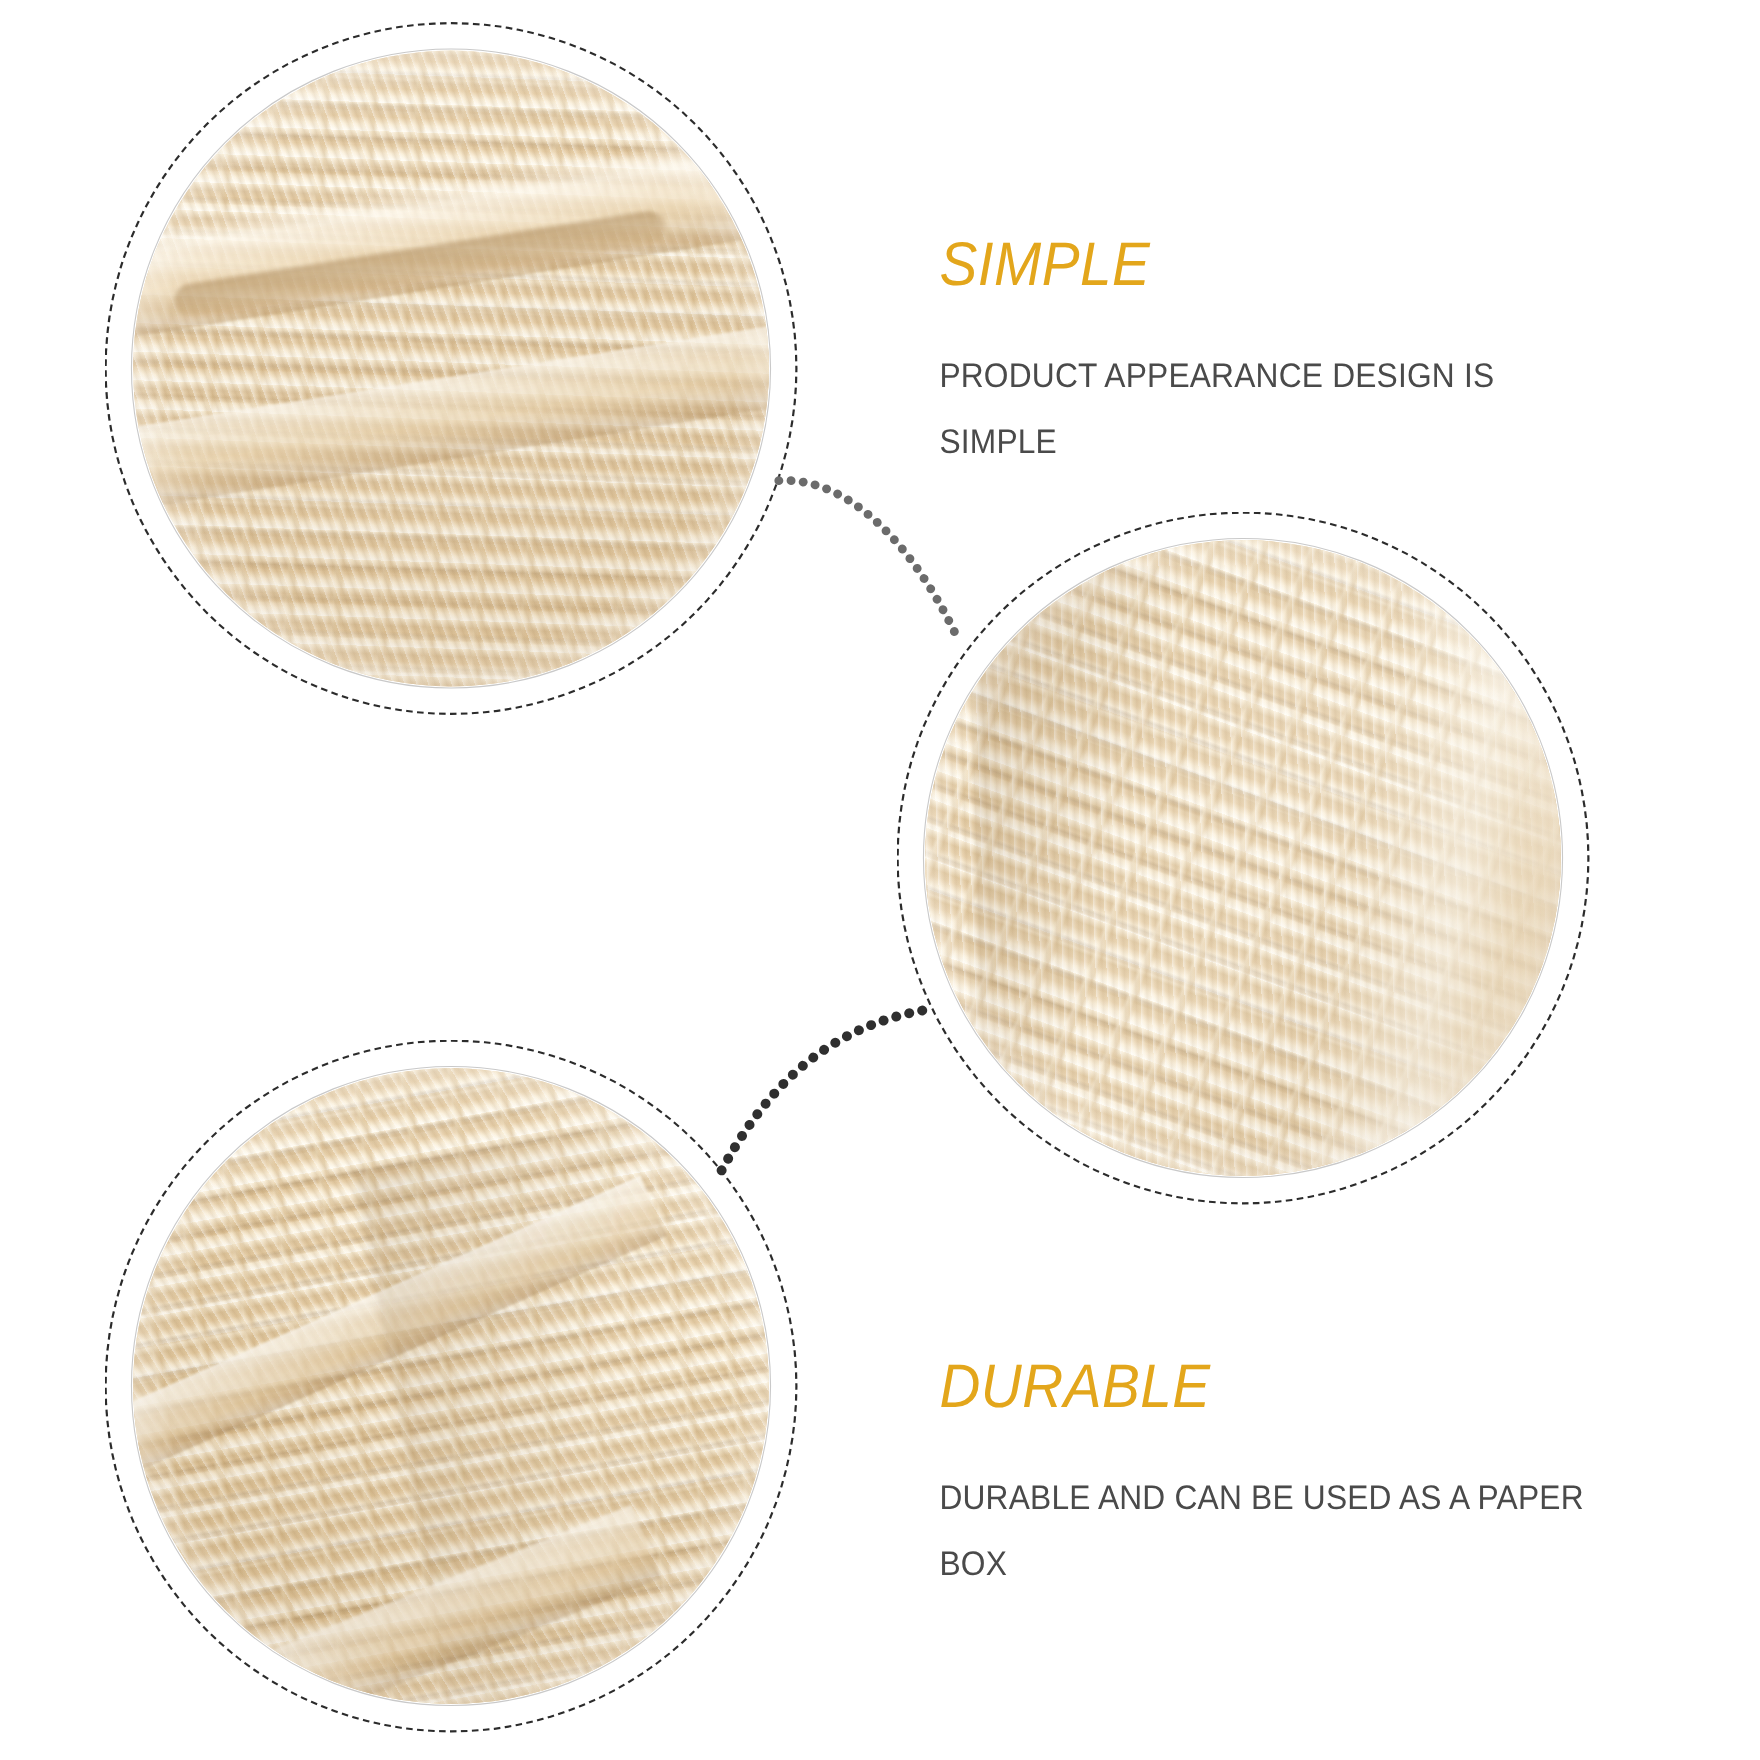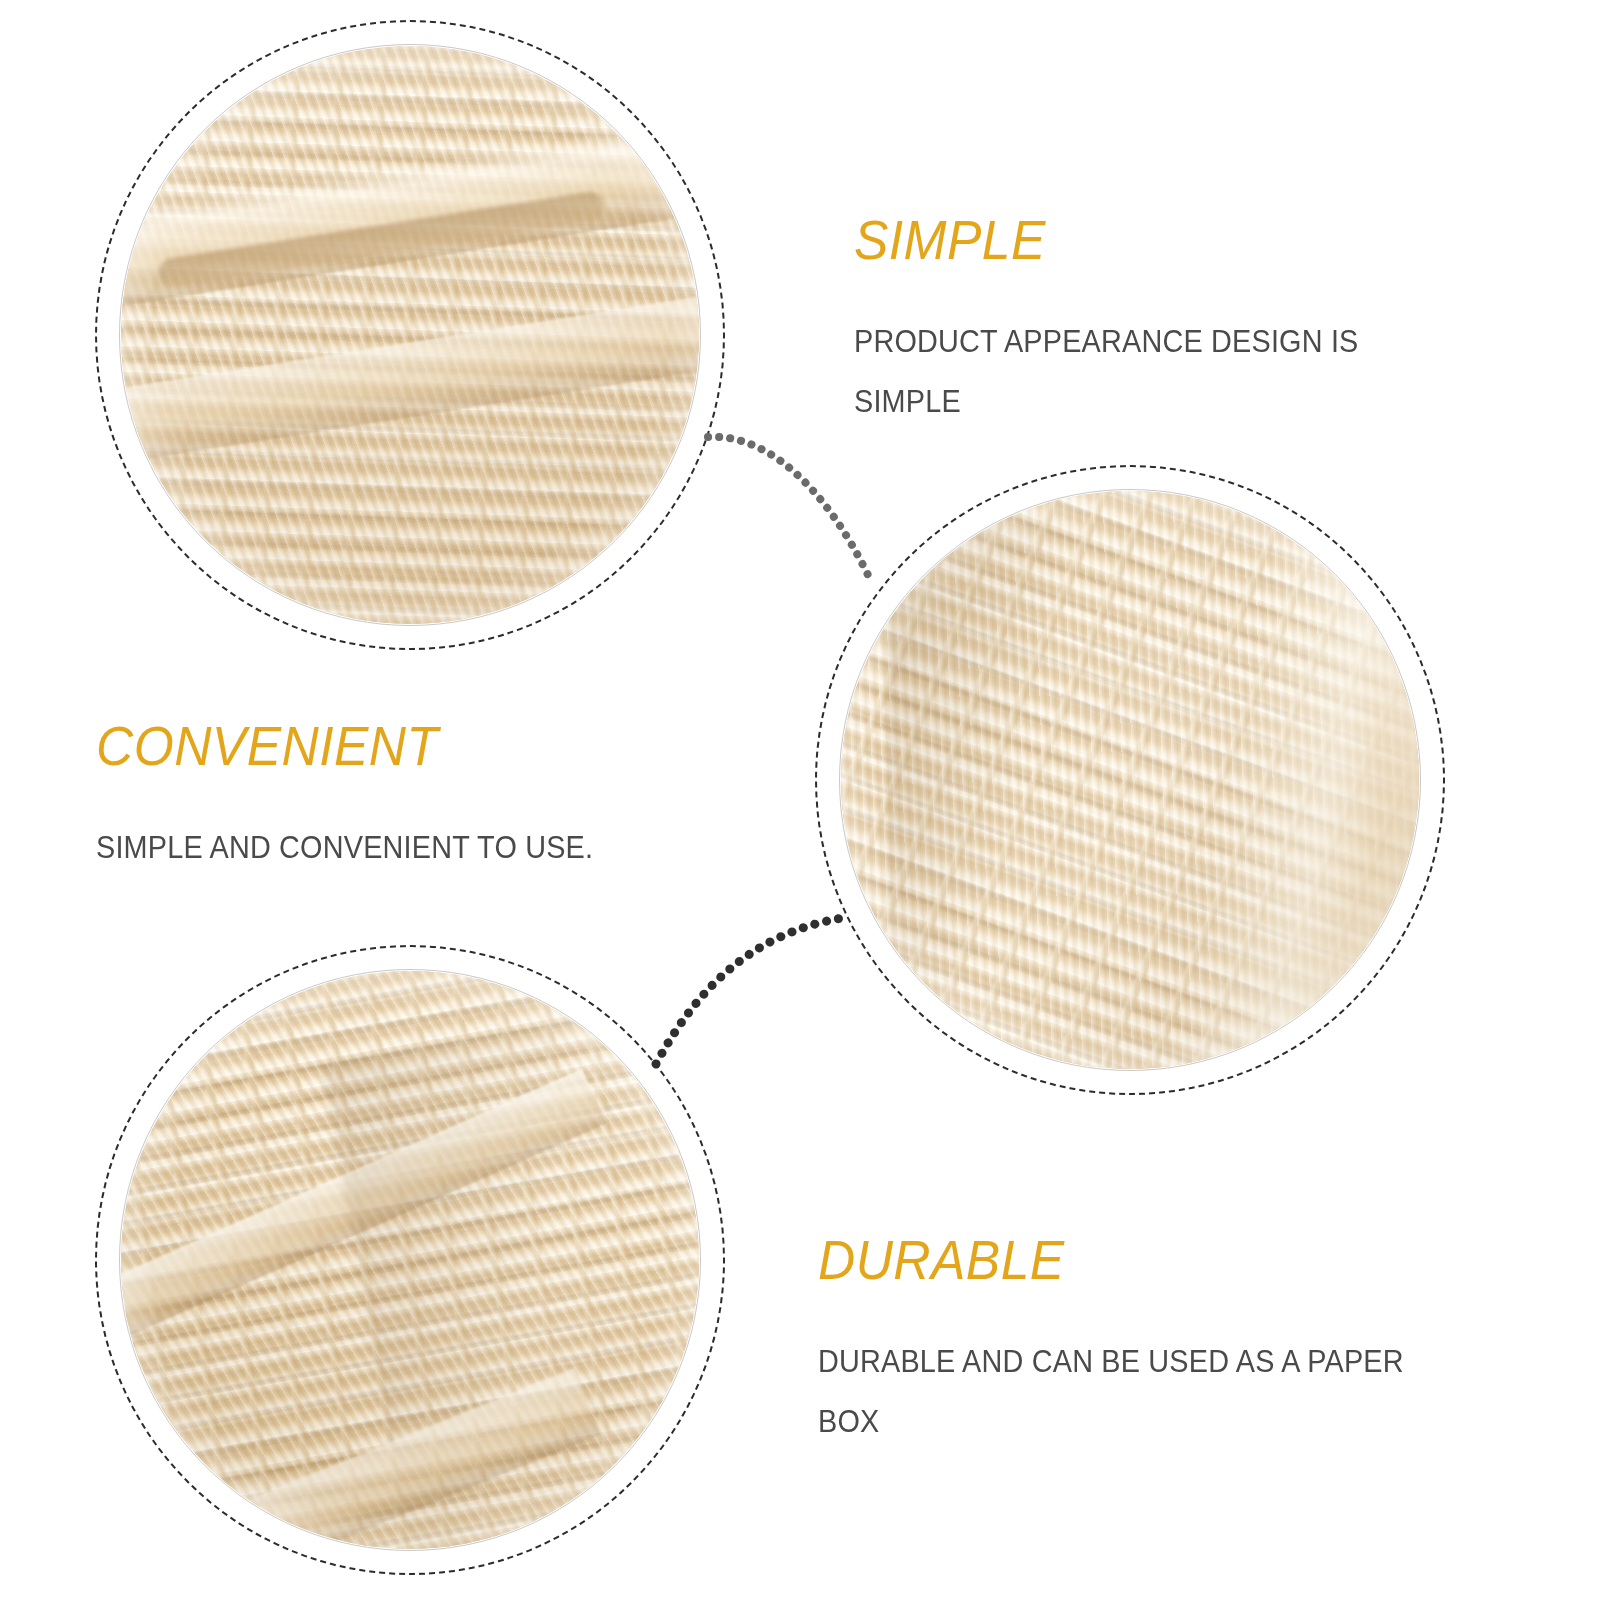--- a/index.html
+++ b/index.html
@@ -313,24 +313,20 @@
   <svg class="connector" id="conn-2" width="260" height="240" style="left:640px; top:880px;" viewBox="0 0 260 240">
     <path d="M 16 184 C 56 110, 110 54, 202 38" fill="none" stroke="#2f2f2f" stroke-width="9" stroke-linecap="round" stroke-dasharray="0.1 12"></path>
   </svg>
 
   <div class="text-block" id="text-simple" style="left:854px; top:212px; width:720px;">
     <h2 class="feature-title" style="color:#e3a61b;">SIMPLE</h2>
     <p class="feature-desc" style="color:#4a4a4a;">PRODUCT APPEARANCE DESIGN IS</p>
     <p class="feature-desc" style="color:#4a4a4a;">SIMPLE</p>
   </div>
 
-  <div class="text-block" id="text-convenient" style="left:96px; top:718px; width:720px;">
-    <h2 class="feature-title" style="color:#e3a61b;">CONVENIENT</h2>
-    <p class="feature-desc" style="color:#4a4a4a;">SIMPLE AND CONVENIENT TO USE.</p>
-  </div>
-
-  <div class="text-block" id="text-durable" style="left:818px; top:1232px; width:740px;">
+
+  <div class="text-block" id="text-durable" style="left:854px; top:1232px; width:740px;">
     <h2 class="feature-title" style="color:#e3a61b;">DURABLE</h2>
     <p class="feature-desc" style="color:#4a4a4a;">DURABLE AND CAN BE USED AS A PAPER</p>
     <p class="feature-desc" style="color:#4a4a4a;">BOX</p>
   </div>
 
 </div>
 
 </body></html>

